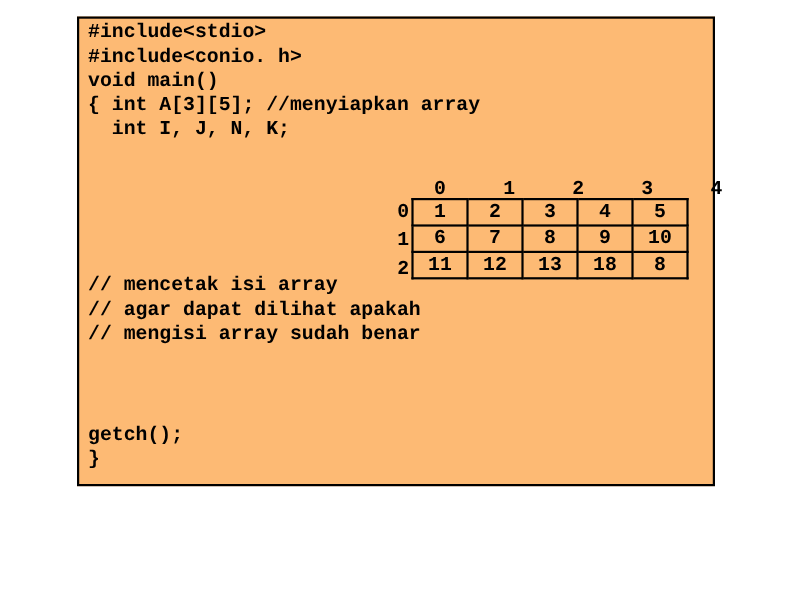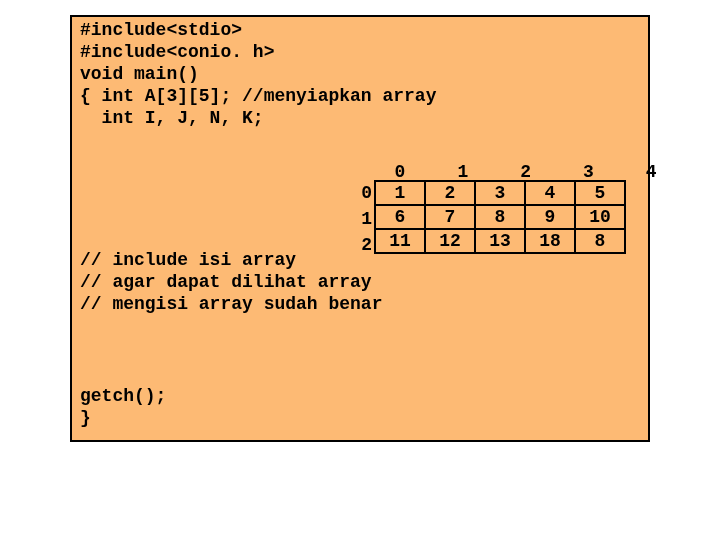--- a/index.html
+++ b/index.html
@@ -85,22 +85,22 @@
 <div class="frame">
 
   <div class="code-line">#include&lt;stdio&gt;</div>
   <div class="code-line">#include&lt;conio. h&gt;</div>
   <div class="code-line">void main()</div>
   <div class="code-line">{ int A[3][5]; //menyiapkan array</div>
   <div class="code-line">  int I, J, N, K;</div>
 
   <div class="big-gap"></div>
 
-  <div class="code-line">// include isi array</div>
-  <div class="code-line">// agar dapat dilihat array</div>
+  <div class="code-line">// mencetak isi array</div>
+  <div class="code-line">// agar dapat dilihat apakah</div>
   <div class="code-line">// mengisi array sudah benar</div>
 
   <div class="mid-gap"></div>
 
   <div class="code-line">getch();</div>
   <div class="code-line">}</div>
 
   <div class="array-box">
     <div class="col-labels">
       <span class="col-label">0</span>

